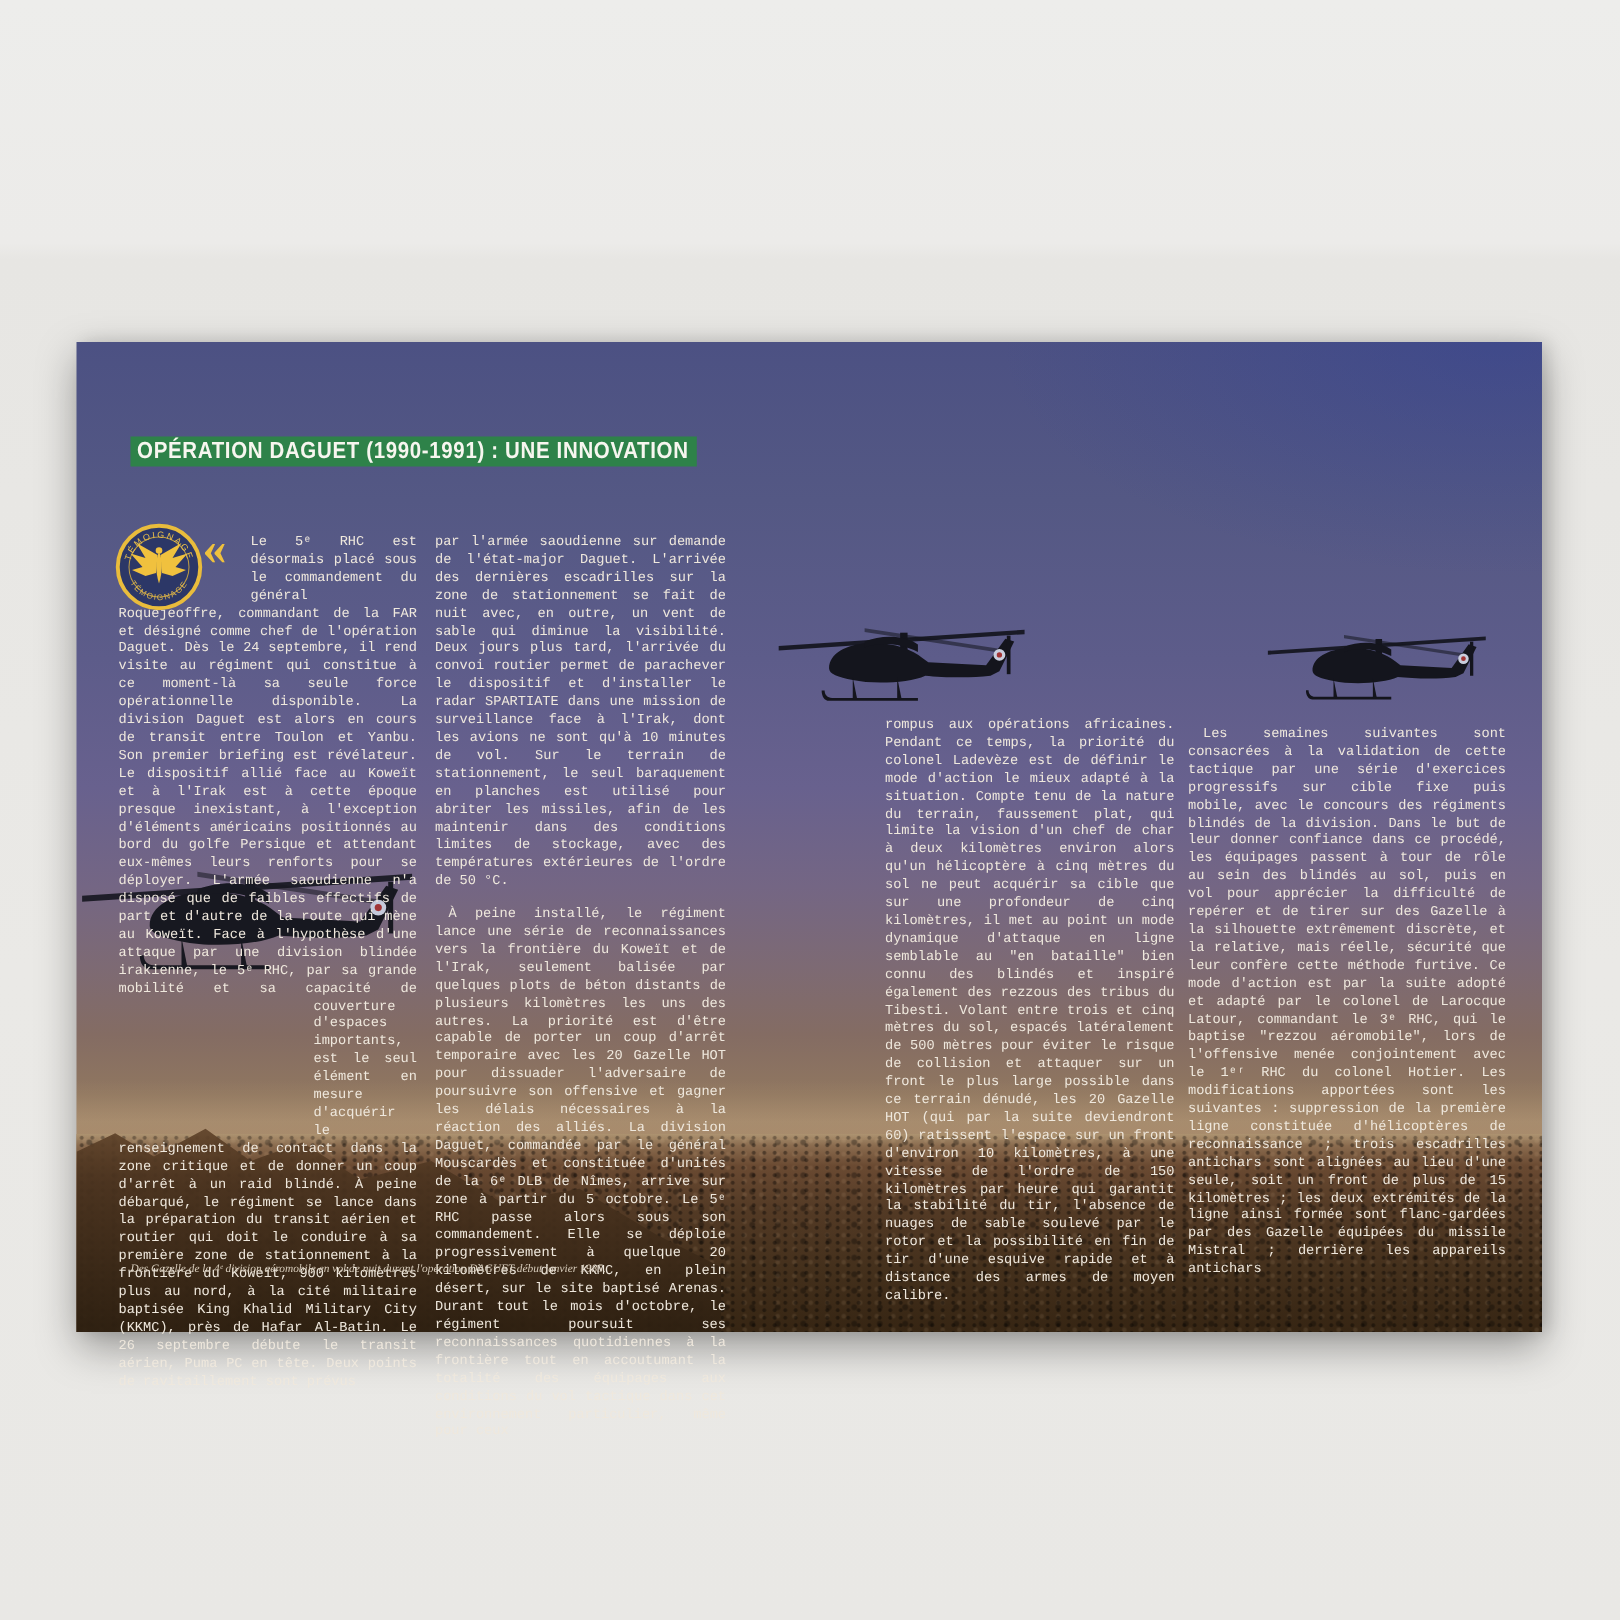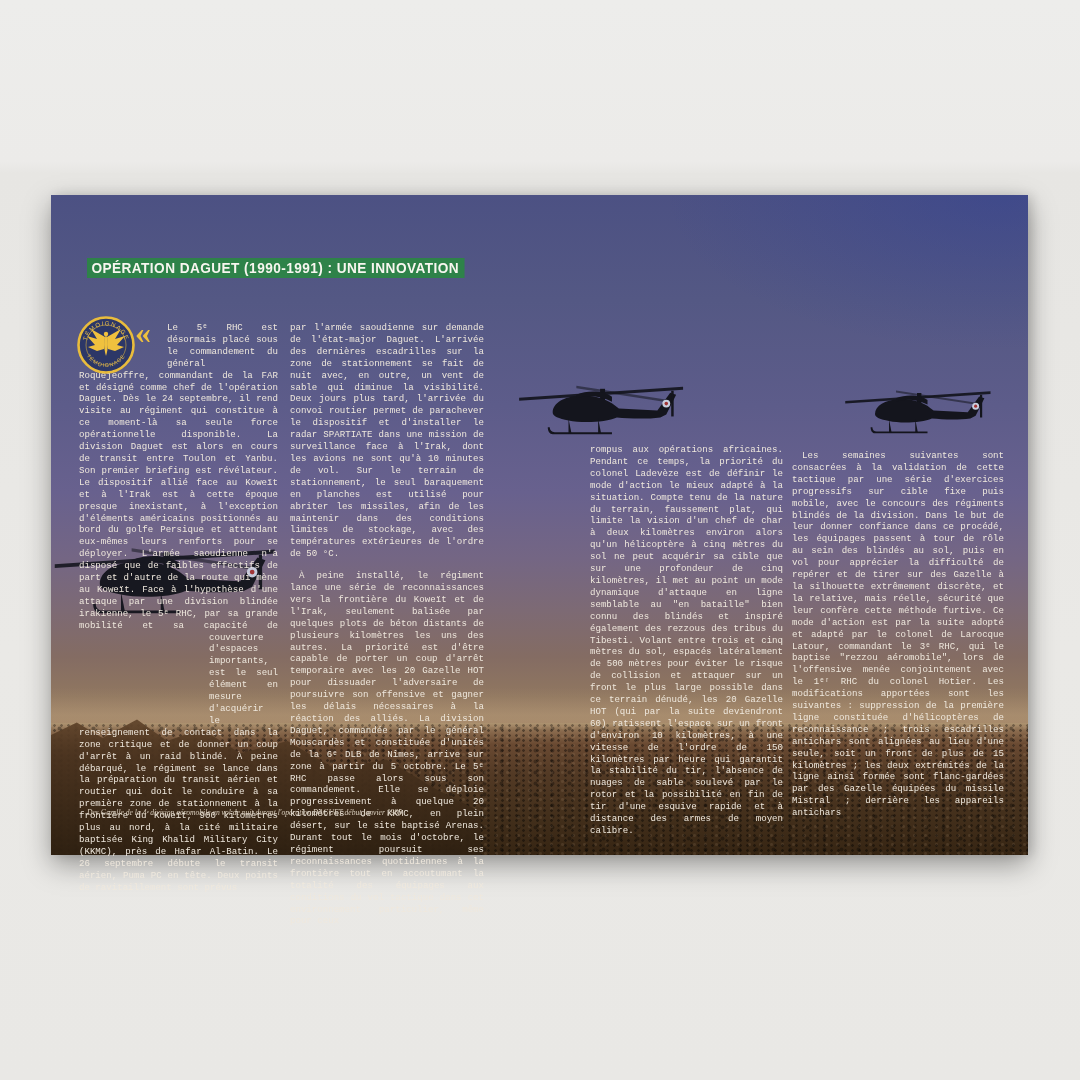--- a/index.html
+++ b/index.html
@@ -2,21 +2,21 @@
 <html><head>
 <meta charset="utf-8">
 <style>
   html,body{margin:0;padding:0;}
   body{
     width:1080px;height:1080px;position:relative;overflow:hidden;
     background:linear-gradient(180deg,#ededeb 0%,#ecebe9 15%,#e7e6e3 16%,#eae9e6 60%,#e9e8e5 100%);
     font-family:"Liberation Serif", serif;
   }
   .page{
-    position:absolute;left:51px;top:195px;width:977px;height:660px;
+    position:absolute;left:51px;top:228px;width:977px;height:660px;
     background:
       radial-gradient(ellipse 55% 38% at 97% 0%, rgba(44,62,150,0.38), rgba(44,62,150,0) 62%),
       linear-gradient(180deg,
         #4c5183 0%, #545884 16%, #5d5c8a 32%, #68618e 45%,
         #746684 55%, #7d6a74 63%, #846c63 70%, #907760 76%, #a2876a 80%, #8a6c4e 81%, #503722 92%, #3a2817 100%);
     box-shadow:0 10px 26px rgba(0,0,0,0.35), 4px 0 10px rgba(0,0,0,0.12);
   }
   
   .terrain{
     position:absolute;left:0;top:528px;width:100%;height:132px;

